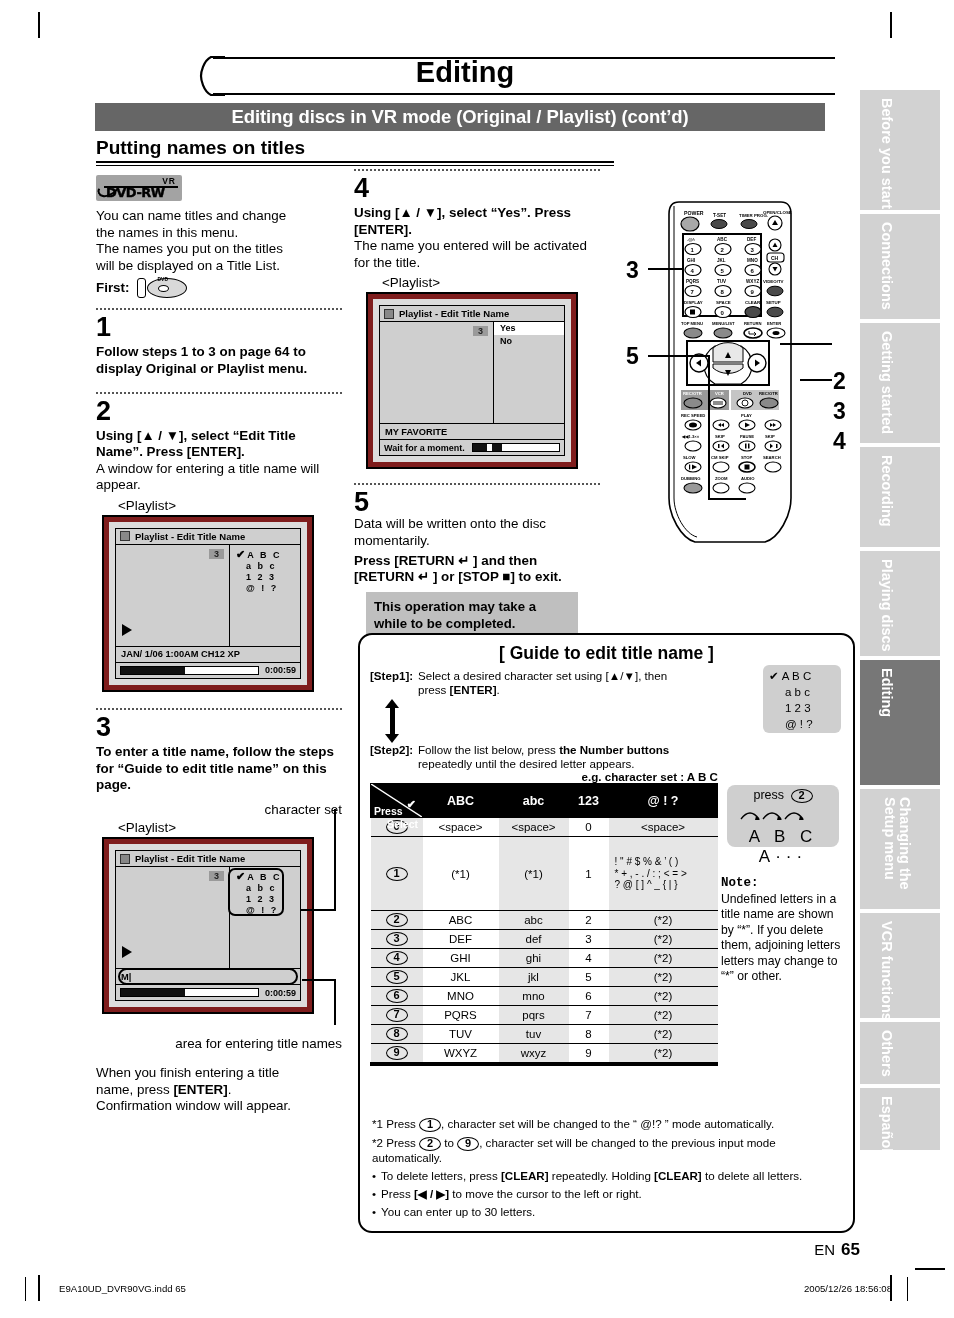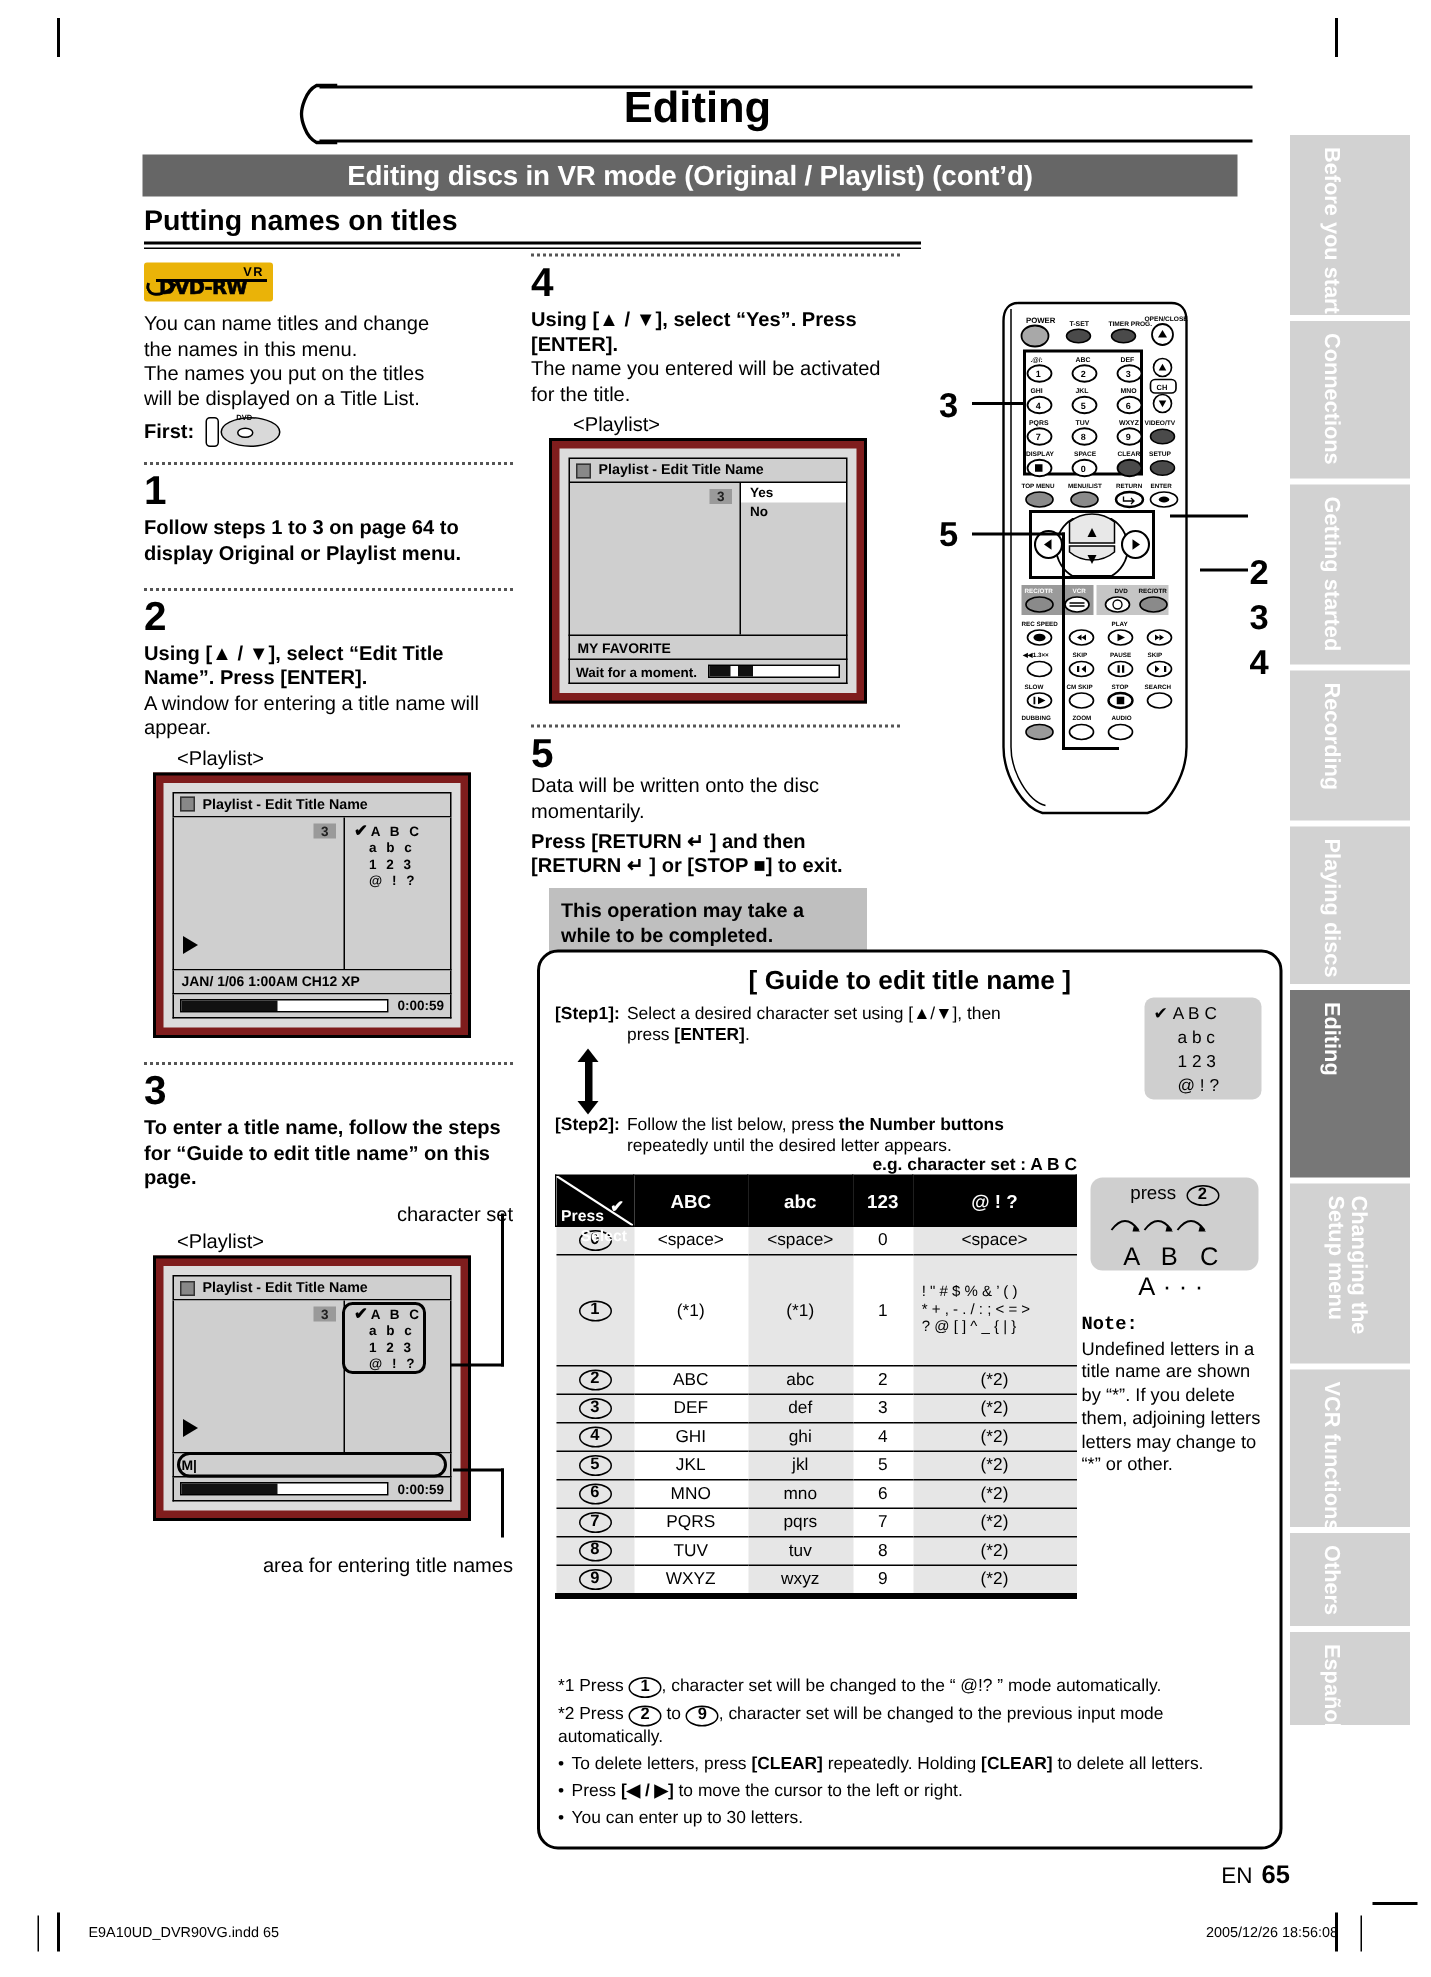--- a/index.html
+++ b/index.html
@@ -50,21 +50,21 @@
 
   
   .col { position:absolute; }
   #col-left  { left:96px; top:175px; width:246px; }
   #col-mid   { left:354px; top:175px; width:246px; }
 
   .hr-dot { height:0; border-top:2px dotted #555; margin:8px 0 4px 0; }
 
   
   .dvdrw {
-    width:86px; height:26px; background:#eab308; position:relative;
+    width:86px; height:26px; background:#a3a3a3; position:relative;
     border-radius:2px; overflow:hidden;
   }
   .dvdrw .vr {
     position:absolute; right:6px; top:1px; font-size:8.5px; font-weight:bold; letter-spacing:1px;
   }
   .dvdrw .txt {
     position:absolute; left:10px; bottom:1px; font-size:13px; font-weight:bold;
     font-family:"DejaVu Sans", sans-serif; letter-spacing:-0.5px;
     -webkit-text-stroke:0.4px #000;
   }
@@ -354,20 +354,25 @@
     </div>
 
     <div class="callout-line" style="left:196px;top:70px;width:36px;height:2px;"></div>
     <div class="callout-line" style="left:230px;top:-30px;width:2px;height:102px;"></div>
     <div class="callout-line" style="left:198px;top:140px;width:34px;height:2px;"></div>
     <div class="callout-line" style="left:230px;top:140px;width:2px;height:46px;"></div>
   </div>
 
   <div class="body-txt" style="text-align:right;margin-top:22px;">area for entering title names</div>
 
+  <div class="body-txt" style="margin-top:12px;">
+    <div>When you finish entering a title</div>
+    <div><span>name, press </span><b>[ENTER]</b><span>.</span></div>
+    <div>Confirmation window will appear.</div>
+  </div>
 </div>
 
 <div class="col" id="col-mid">
   <div class="hr-dot" style="margin-top:-6px;"></div>
   <div class="stepnum">4</div>
   <div class="body-txt bold" style="margin-top:3px;">Using [▲ / ▼], select “Yes”. Press [ENTER].</div>
   <div class="body-txt">The name you entered will be activated for the title.</div>
 
   <div class="playlist-lbl" style="margin:4px 0 2px 28px;">&lt;Playlist&gt;</div>
 

